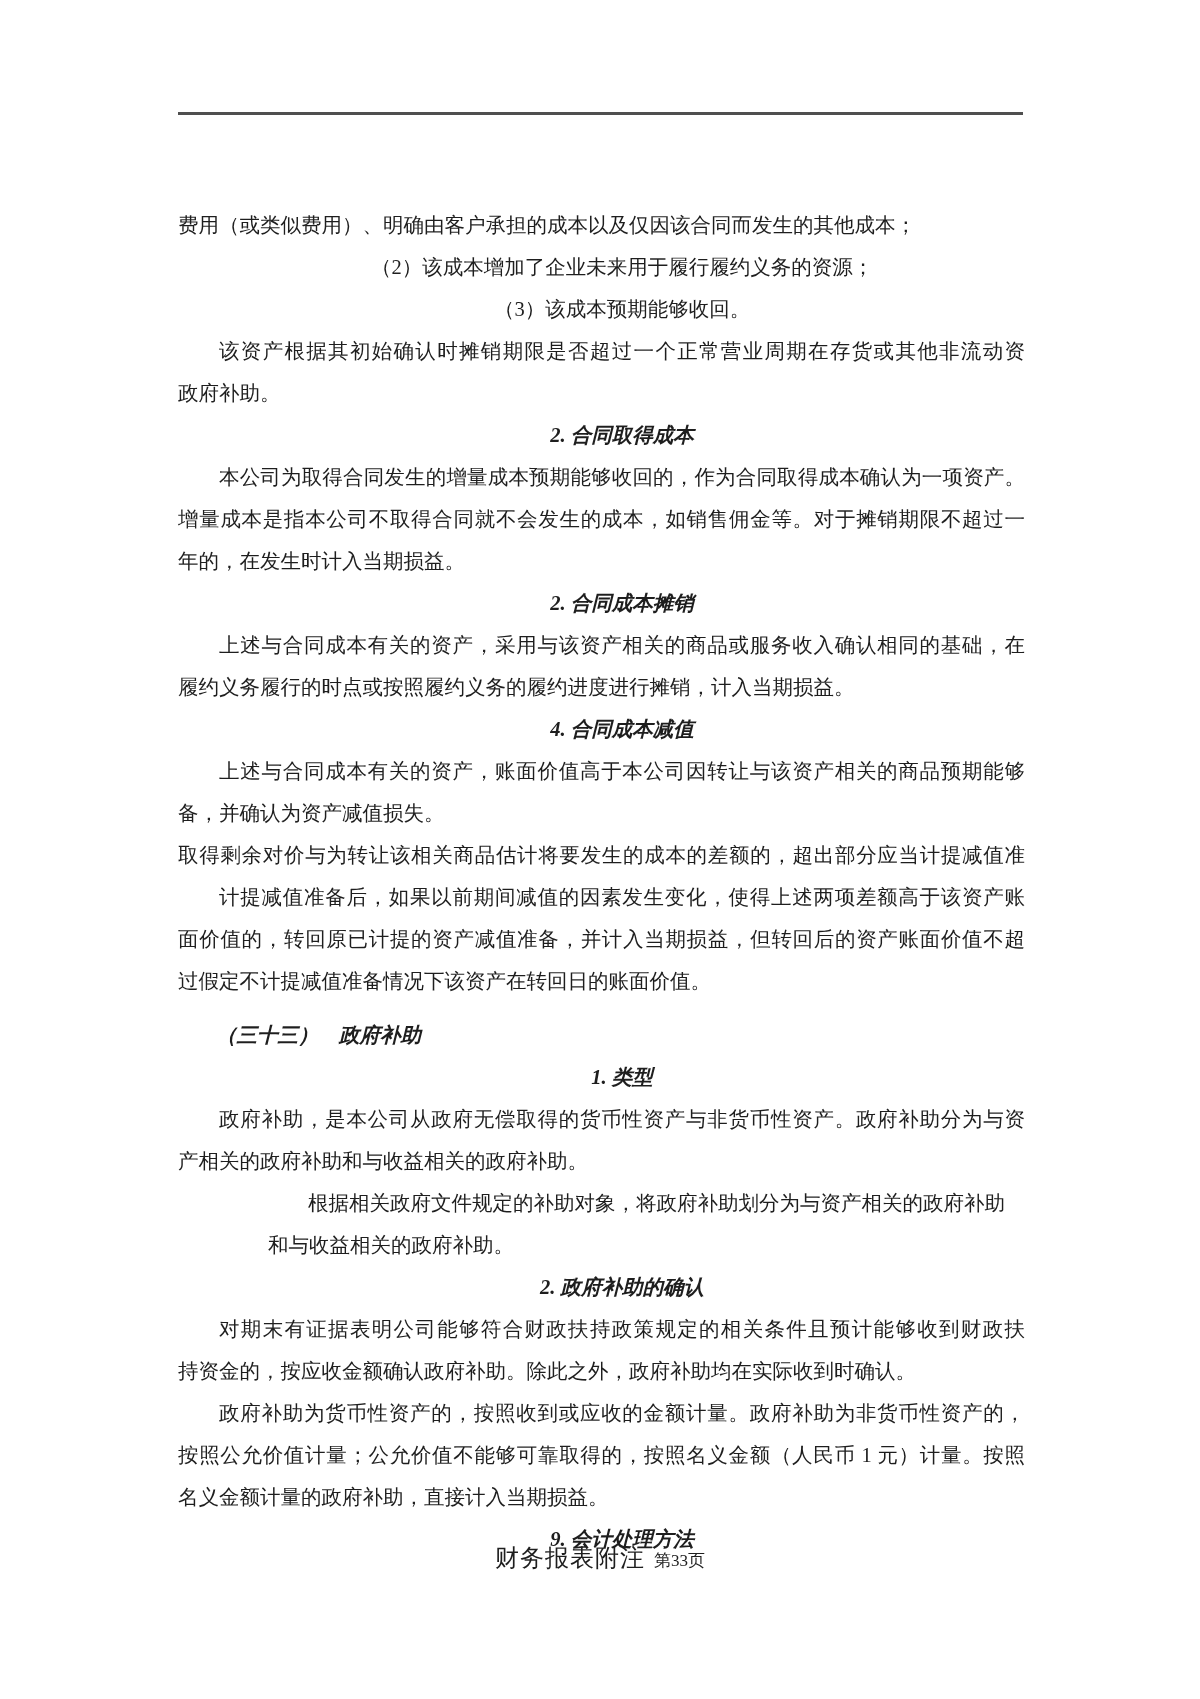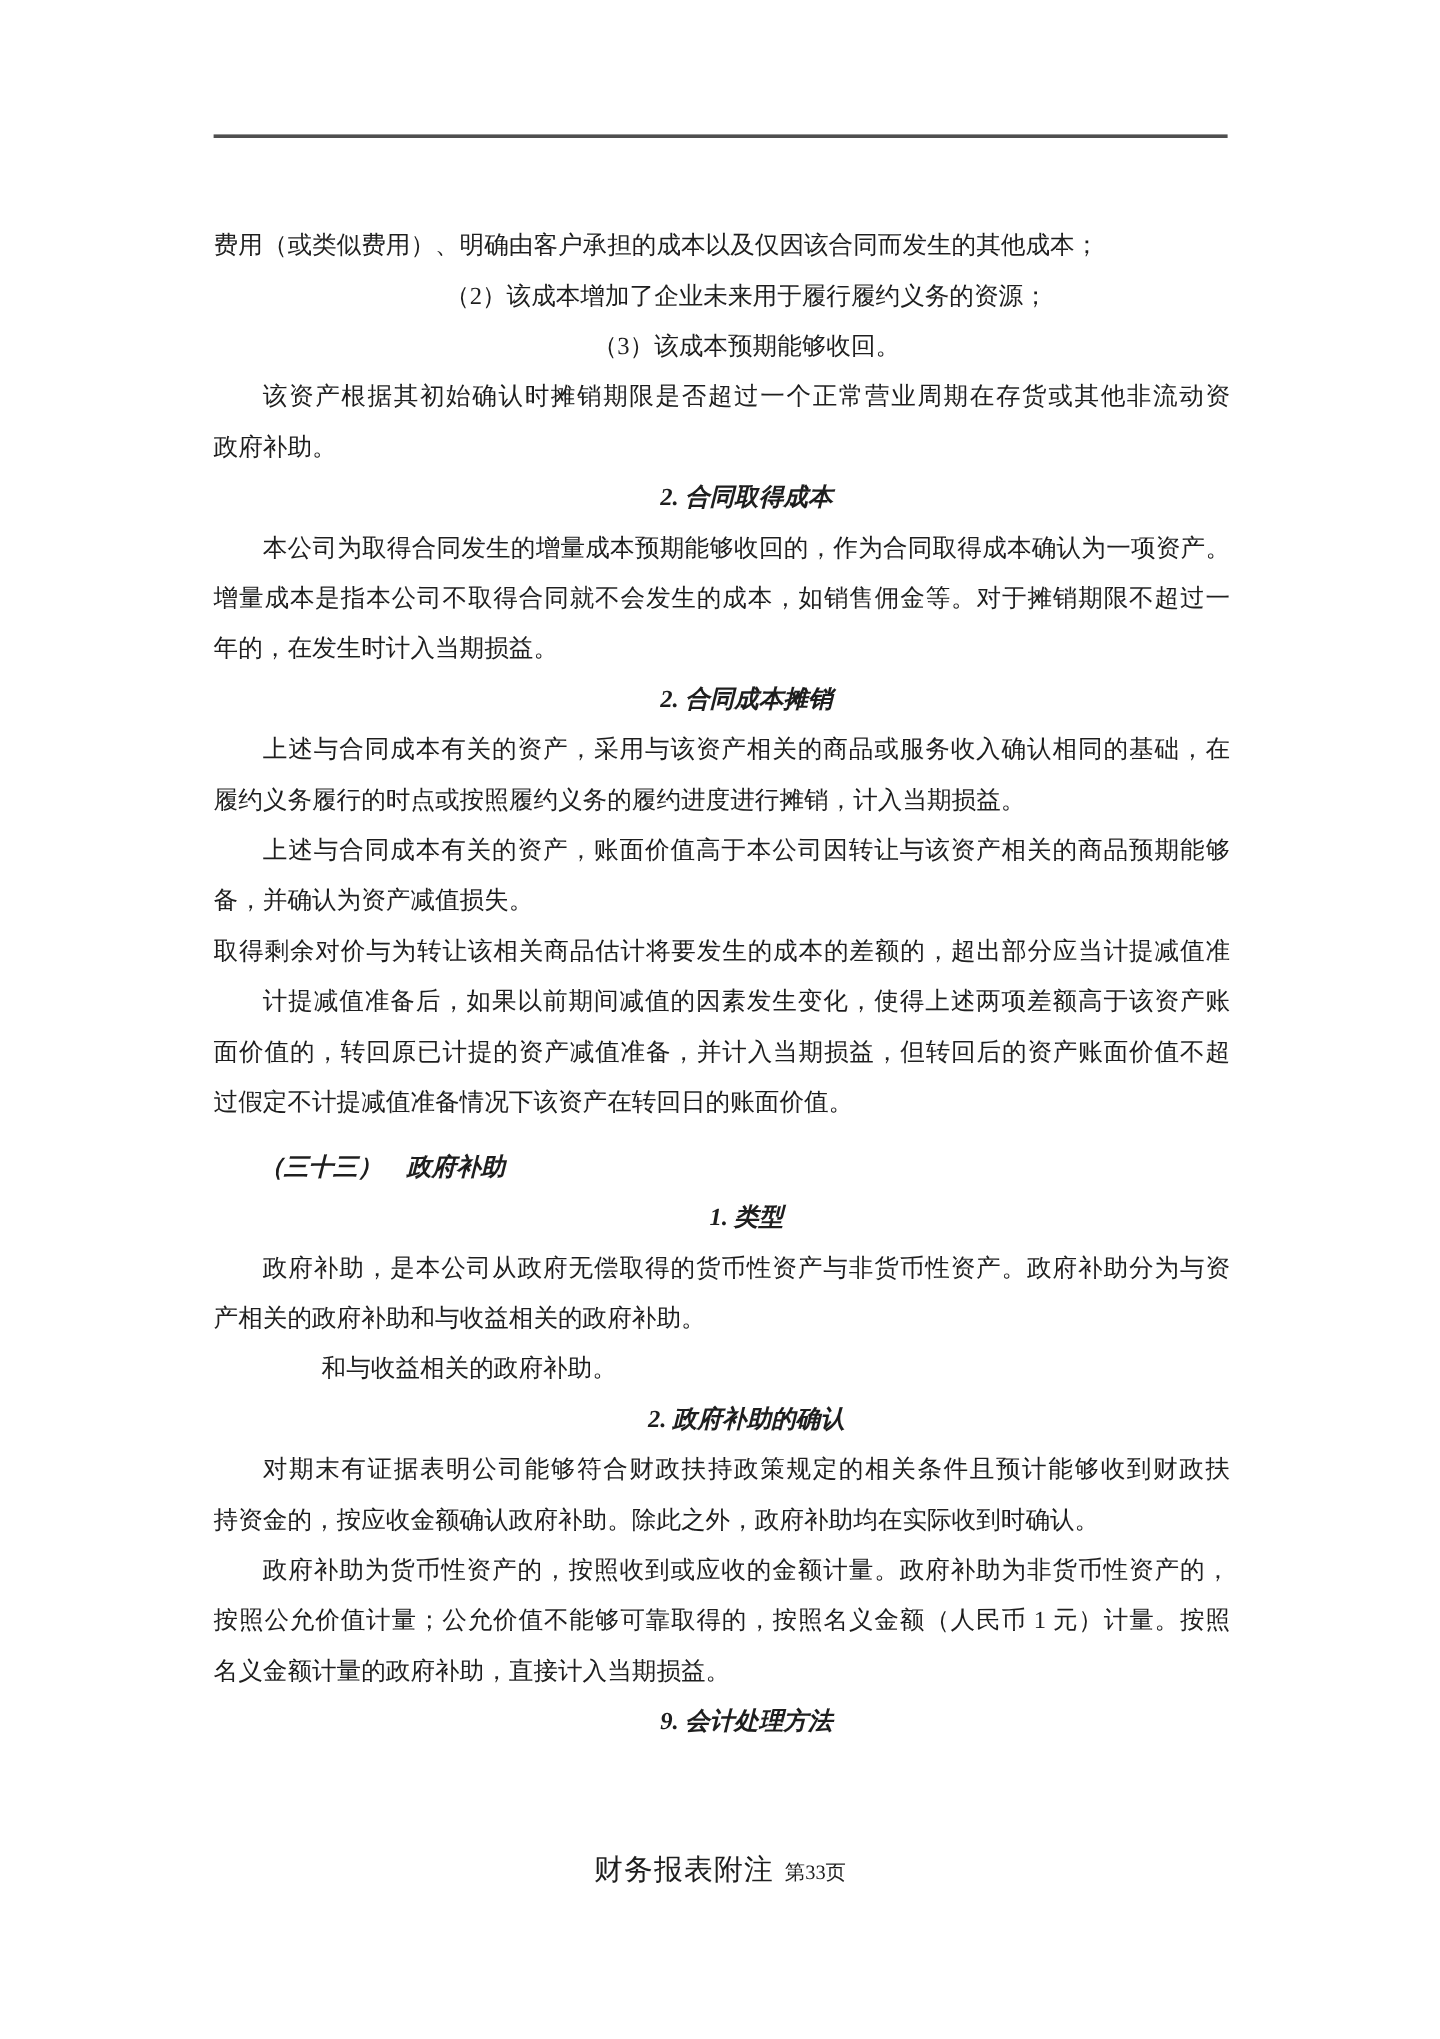--- a/index.html
+++ b/index.html
@@ -17,21 +17,21 @@
     position: absolute;
     left: 178px;
     top: 112px;
     width: 845px;
     height: 3px;
     background: #4f4f4f;
   }
   .content {
     position: absolute;
     left: 178px;
-    top: 184px;
+    top: 204px;
     width: 847px;
   }
   .line {
     font-size: 20.5px;
     line-height: 42px;
     white-space: normal;
     letter-spacing: 0;
   }
   .line.cont { padding-left: 0; }
   .line.ind  { padding-left: 41px; text-align: center; }
@@ -71,30 +71,32 @@
       <div class="line ind">（3）该成本预期能够收回。</div>
       <div class="line ind just">该资产根据其初始确认时摊销期限是否超过一个正常营业周期在存货或其他非流动资</div>
       <div class="line cont">政府补助。</div>
       <div class="line ind bold">2. 合同取得成本</div>
       <div class="line ind just">本公司为取得合同发生的增量成本预期能够收回的，作为合同取得成本确认为一项资产。</div>
       <div class="line cont just">增量成本是指本公司不取得合同就不会发生的成本，如销售佣金等。对于摊销期限不超过一</div>
       <div class="line cont">年的，在发生时计入当期损益。</div>
       <div class="line ind bold">2. 合同成本摊销</div>
       <div class="line ind just">上述与合同成本有关的资产，采用与该资产相关的商品或服务收入确认相同的基础，在</div>
       <div class="line cont">履约义务履行的时点或按照履约义务的履约进度进行摊销，计入当期损益。</div>
+      <div class="line ind bold">4. 合同成本减值</div>
       <div class="line ind just">上述与合同成本有关的资产，账面价值高于本公司因转让与该资产相关的商品预期能够</div>
       <div class="line cont">备，并确认为资产减值损失。</div>
       <div class="line cont just">取得剩余对价与为转让该相关商品估计将要发生的成本的差额的，超出部分应当计提减值准</div>
       <div class="line ind just">计提减值准备后，如果以前期间减值的因素发生变化，使得上述两项差额高于该资产账</div>
       <div class="line cont just">面价值的，转回原已计提的资产减值准备，并计入当期损益，但转回后的资产账面价值不超</div>
       <div class="line cont">过假定不计提减值准备情况下该资产在转回日的账面价值。</div>
       <div class="line sect bold">（三十三）　政府补助</div>
       <div class="line ind bold">1. 类型</div>
       <div class="line ind just">政府补助，是本公司从政府无偿取得的货币性资产与非货币性资产。政府补助分为与资</div>
       <div class="line cont">产相关的政府补助和与收益相关的政府补助。</div>
+      <div class="line sp1">根据相关政府文件规定的补助对象，将政府补助划分为与资产相关的政府补助</div>
       <div class="line sp2">和与收益相关的政府补助。</div>
       <div class="line ind bold">2. 政府补助的确认</div>
       <div class="line ind just">对期末有证据表明公司能够符合财政扶持政策规定的相关条件且预计能够收到财政扶</div>
       <div class="line cont">持资金的，按应收金额确认政府补助。除此之外，政府补助均在实际收到时确认。</div>
       <div class="line ind just">政府补助为货币性资产的，按照收到或应收的金额计量。政府补助为非货币性资产的，</div>
       <div class="line cont just">按照公允价值计量；公允价值不能够可靠取得的，按照名义金额（人民币 1 元）计量。按照</div>
       <div class="line cont">名义金额计量的政府补助，直接计入当期损益。</div>
       <div class="line ind bold">9. 会计处理方法</div>
     </div>
   <div class="footer">

